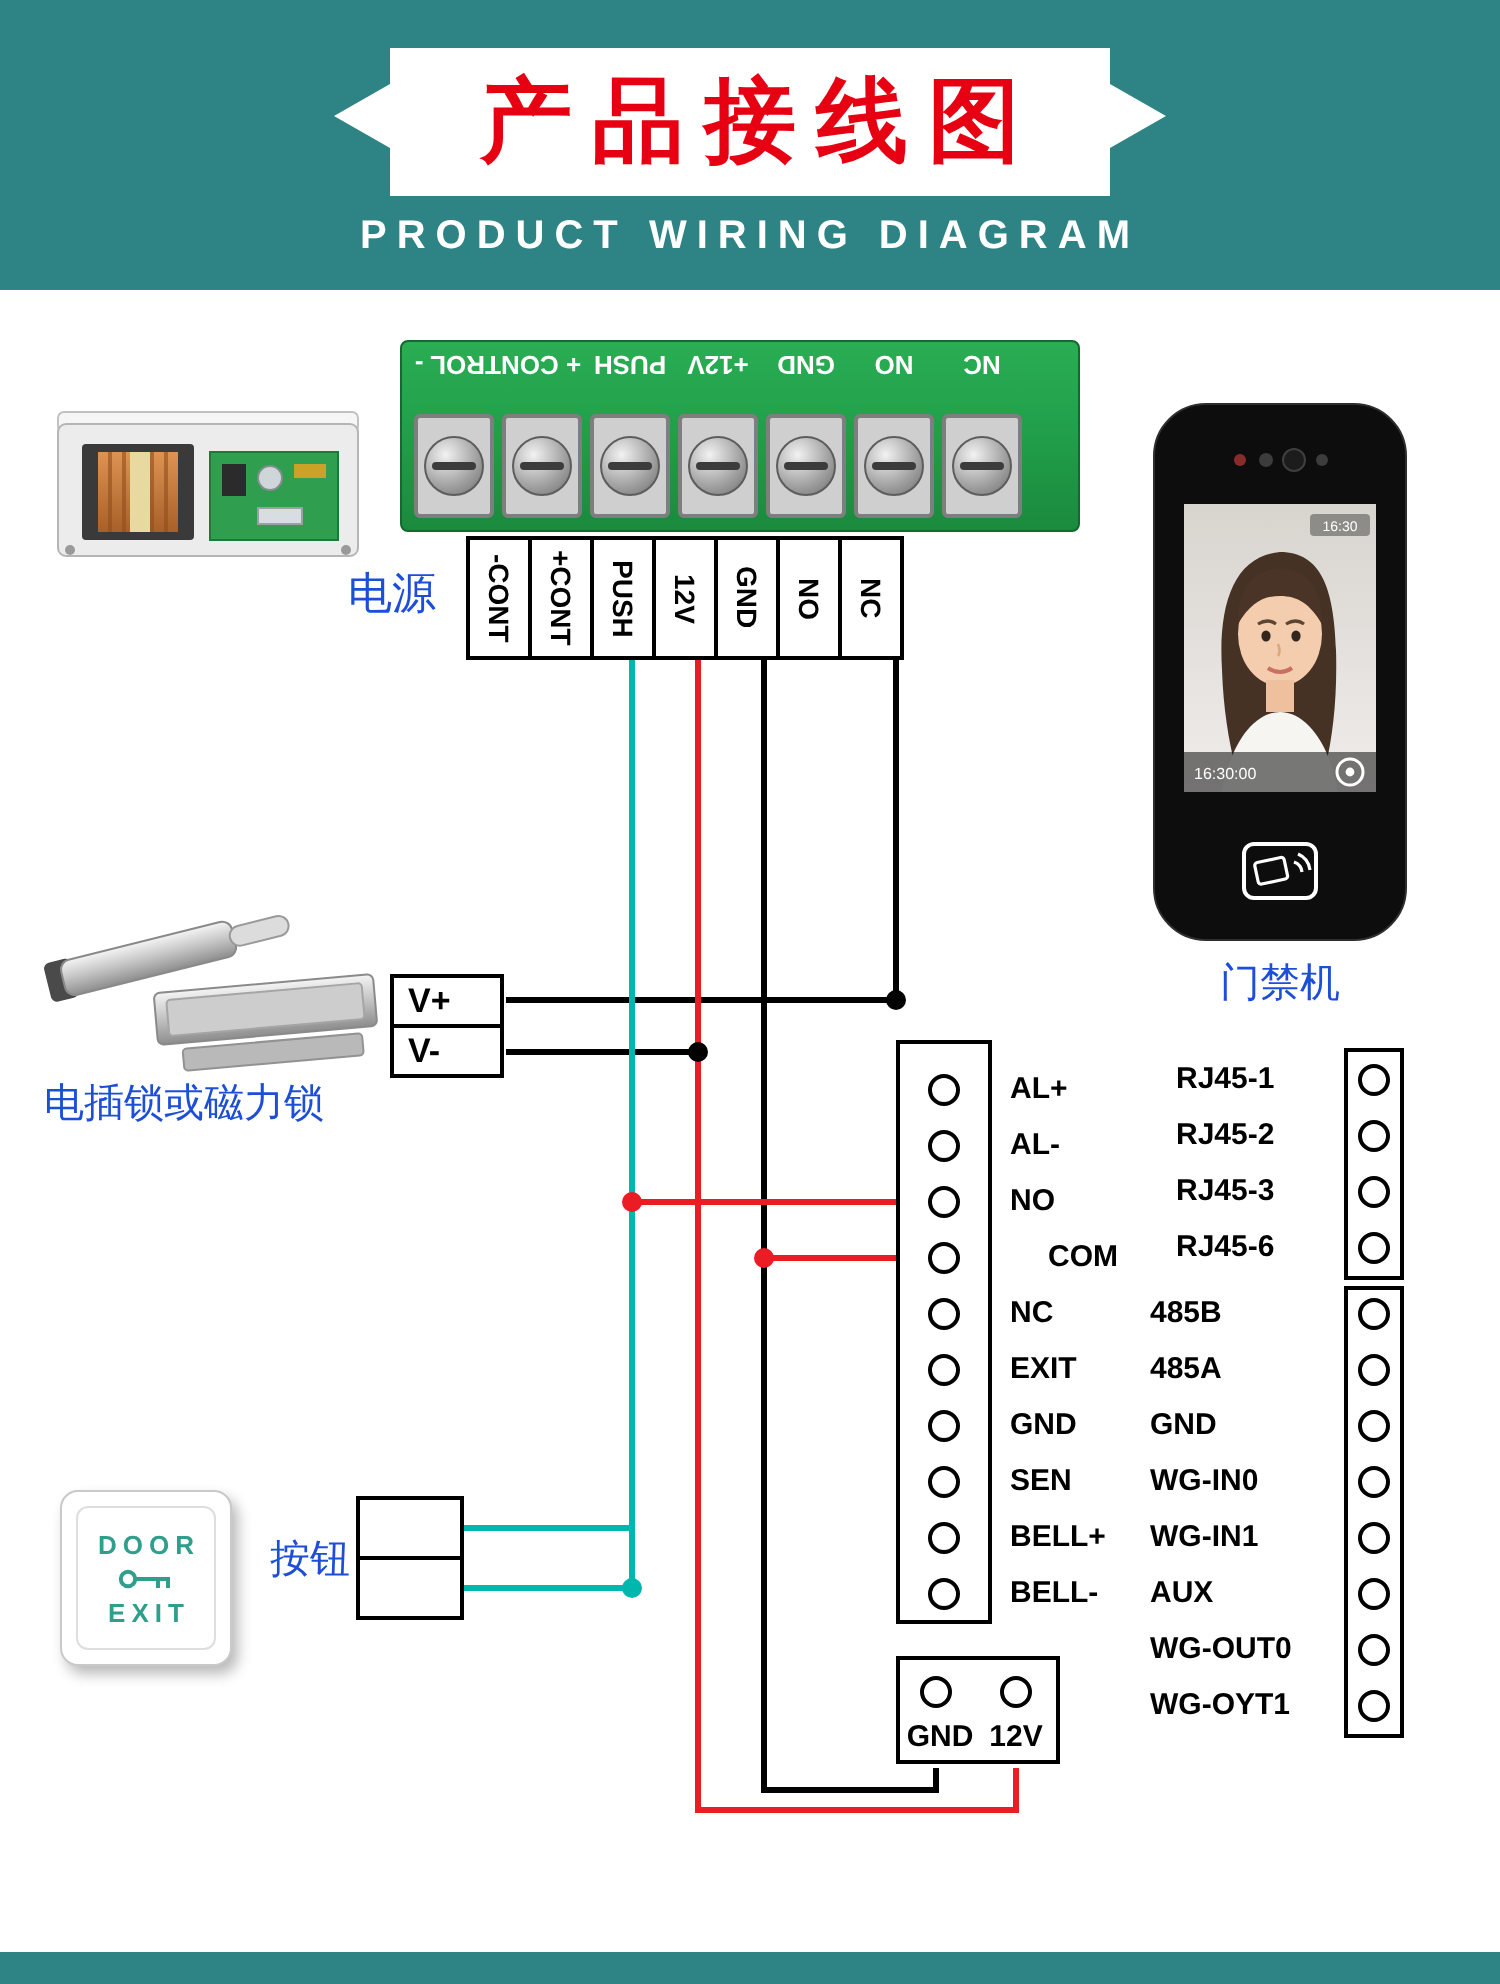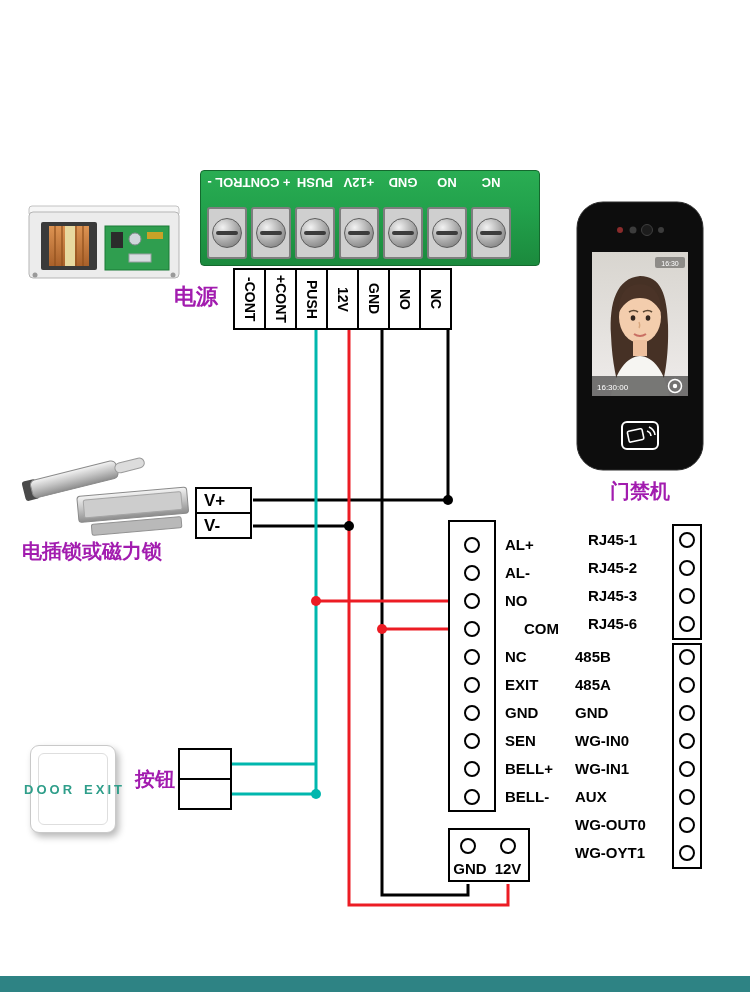--- a/index.html
+++ b/index.html
@@ -40,49 +40,57 @@
   .screw-unit{position:absolute;top:36px;width:40px;height:52px;background:#cfcfcf;border:2px solid #7e7e7e;border-radius:3px;}
   .screw{width:30px;height:30px;border-radius:50%;margin:9px auto;background:radial-gradient(circle at 35% 30%,#f2f2f2,#a6a6a6 55%,#6e6e6e);border:1px solid #5d5d5d;position:relative;}
   .screw:after{content:"";position:absolute;left:3px;top:12px;width:22px;height:4px;background:#3c3c3c;border-radius:2px;}
 
   
   .term-row{position:absolute;left:233px;top:268px;display:flex;}
   .term-cell{width:33px;height:62px;background:#fff;border:2px solid #000;margin-left:-2px;display:flex;align-items:center;justify-content:center;}
   .term-cell:first-child{margin-left:0;}
   .term-cell span{writing-mode:vertical-rl;font-weight:bold;font-size:14px;white-space:nowrap;}
 
-  .zh-label{position:absolute;font-weight:bold;color:#a21caf;}
+  .zh-label{position:absolute;font-weight:normal;color:#1d4ed8;}
 
   
   .vbox{position:absolute;left:195px;top:487px;width:57px;}
   .vcell{width:57px;height:27px;background:#fff;border:2px solid #000;font-weight:bold;font-size:17px;padding-left:7px;line-height:23px;}
   .vcell+.vcell{margin-top:-2px;}
 
   
   .exit-btn{position:absolute;left:30px;top:745px;width:86px;height:88px;background:#fff;border:1px solid #c9c9c9;border-radius:9px;box-shadow:3px 4px 7px rgba(0,0,0,.28);}
-  .exit-inner{position:absolute;left:7px;top:7px;right:7px;bottom:7px;border:1px solid #dedede;border-radius:6px;display:flex;flex-direction:row;align-items:center;justify-content:center;gap:3px;}
+  .exit-inner{position:absolute;left:7px;top:7px;right:7px;bottom:7px;border:1px solid #dedede;border-radius:6px;display:flex;flex-direction:column;align-items:center;justify-content:center;gap:3px;}
   .exit-txt{font-size:13px;font-weight:bold;letter-spacing:3px;color:#2f9e8a;text-indent:3px;}
 
   
   .btn-terms{position:absolute;left:178px;top:748px;}
   .btn-cell{width:54px;height:32px;background:#fff;border:2px solid #000;}
   .btn-cell+.btn-cell{margin-top:-2px;}
 
   
   .conn{position:absolute;background:#fff;border:2px solid #000;}
   .pin{position:absolute;width:16px;height:16px;border:2px solid #000;border-radius:50%;background:#fff;}
   .pin-label{position:absolute;font-weight:bold;font-size:15px;height:22px;line-height:22px;color:#000;white-space:nowrap;}
   .lbl-right{text-align:left;}
   .bc-label{position:absolute;top:30px;transform:translateX(-50%);font-weight:bold;font-size:15px;}
 </style>
 </head>
 <body>
 
 <div class="canvas">
 
+  <div class="header">
+    <div class="tri tri-left"></div>
+    <div class="tri tri-right"></div>
+    <div class="title-box">
+      <span class="title">产品接线图</span>
+    </div>
+    <div class="subtitle">PRODUCT WIRING DIAGRAM</div>
+  </div>
 
   <svg class="wires" width="750" height="992">
     <polyline class="w wk" points="448,330 448,500 253,500"></polyline>
     <polyline class="w wk" points="253,526 349,526"></polyline>
     <polyline class="w wr" points="349,330 349,905 508,905 508,884"></polyline>
     <polyline class="w wk" points="382,330 382,895 468,895 468,884"></polyline>
     <polyline class="w wr" points="316,601 455,601"></polyline>
     <polyline class="w wr" points="382,629 455,629"></polyline>
     <polyline class="w wt" points="316,330 316,794"></polyline>
     <polyline class="w wt" points="232,764 316,764"></polyline>

